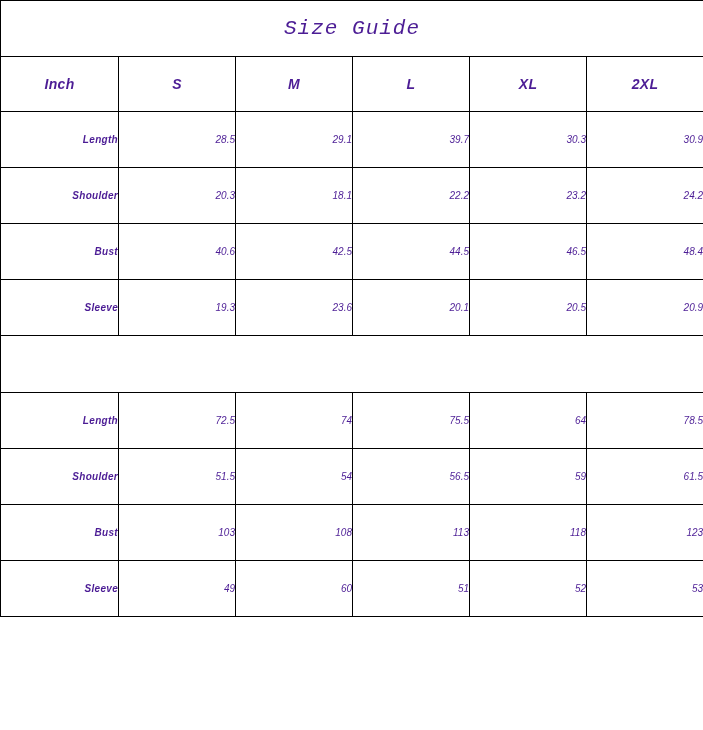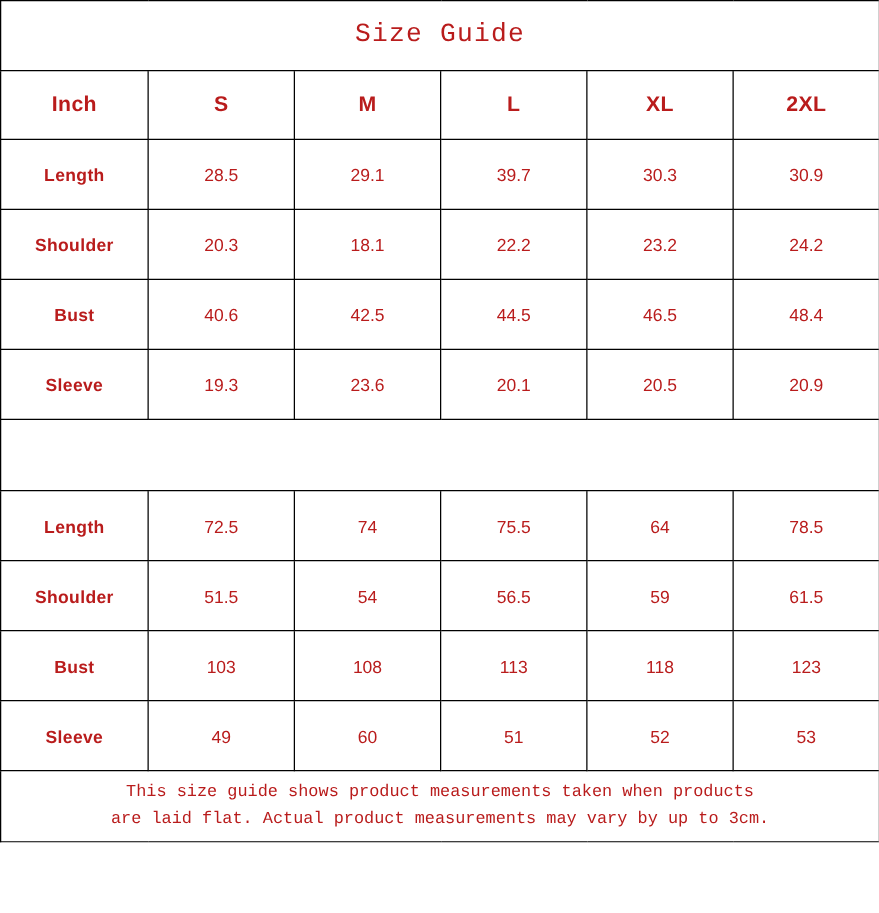--- a/index.html
+++ b/index.html
@@ -4,48 +4,50 @@
 <style>
   html, body {
     margin: 0;
     padding: 0;
     background: #ffffff;
   }
   .size-guide {
     width: 703px;
     border-collapse: collapse;
     table-layout: fixed;
-    color: #b91c1c;
+    color: #4c1d95;
     background: #ffffff;
     font-family: "Liberation Sans", sans-serif;
+    font-style: italic;
   }
   .size-guide td {
     border: 1px solid #000000;
     text-align: center;
     vertical-align: middle;
     padding: 0;
     overflow: hidden;
   }
   td.title-cell {
     height: 55px;
     font-family: "Liberation Mono", "DejaVu Sans Mono", monospace;
     font-size: 21px;
     font-weight: 400;
     letter-spacing: 1px;
   }
   tr.head-row td {
     height: 54px;
     font-weight: bold;
-    font-size: 17px;
+    font-size: 14px;
     letter-spacing: 0.3px;
   }
   tr.data-row td {
     height: 55px;
-    font-size: 14px;
+    font-size: 10px;
     font-weight: 400;
+    text-align: right;
   }
   tr.data-row td.row-label {
     font-weight: bold;
     letter-spacing: 0.3px;
   }
   td.spacer-cell {
     height: 56px;
   }
   td.footer-cell {
     height: 56px;
@@ -151,20 +153,14 @@
 
     <tr class="data-row">
       <td class="row-label">Sleeve</td>
       <td>49</td>
       <td>60</td>
       <td>51</td>
       <td>52</td>
       <td>53</td>
     </tr>
 
-    <tr>
-      <td colspan="6" class="footer-cell">
-        <div>This size guide shows product measurements taken when products</div>
-        <div>are laid flat. Actual product measurements may vary by up to 3cm.</div>
-      </td>
-    </tr>
   </tbody>
 </table>
 
 </body></html>

